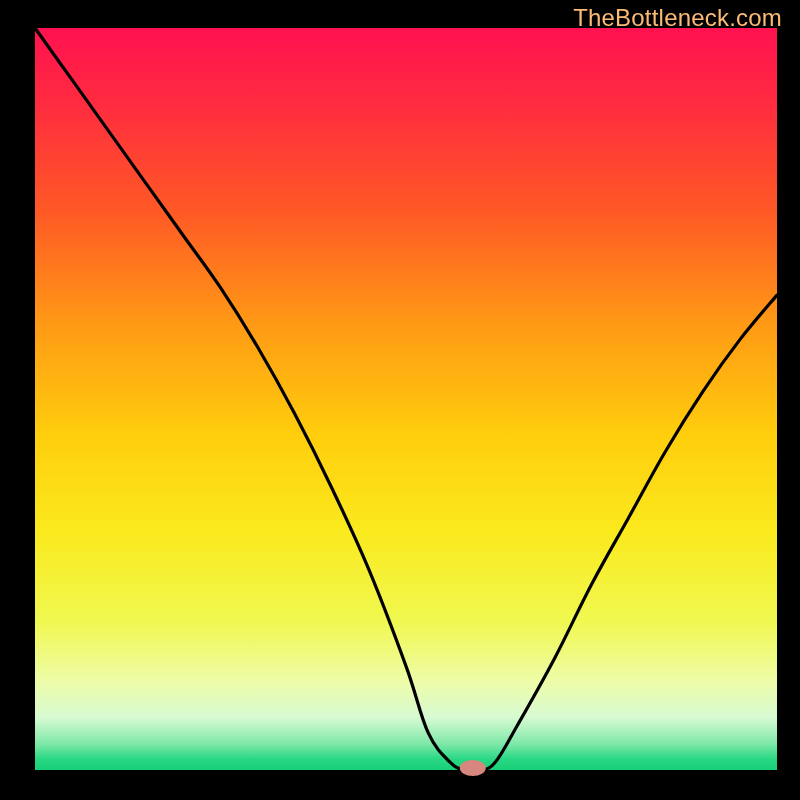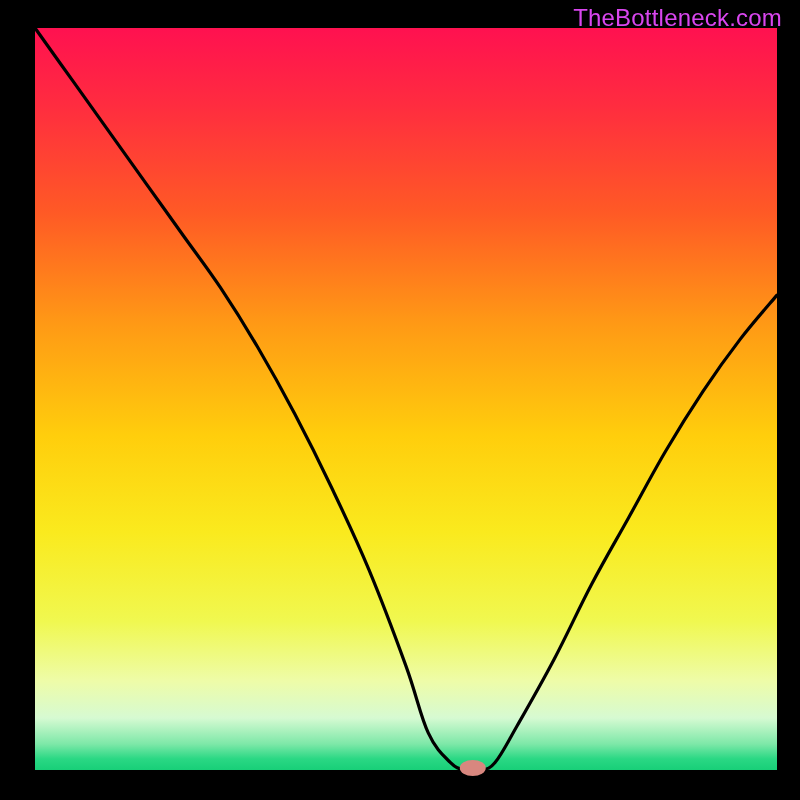--- a/index.html
+++ b/index.html
@@ -13,21 +13,21 @@
   .frame {
     position: relative;
     width: 800px;
     height: 800px;
     background: #000000;
   }
   .watermark {
     position: absolute;
     top: 4px;
     right: 18px;
-    color: #d946ef;
+    color: #fdba74;
     font-family: Arial, Helvetica, sans-serif;
     font-size: 24px;
     font-weight: 400;
     letter-spacing: 0.2px;
     z-index: 10;
   }
   svg {
     position: absolute;
     top: 0;
     left: 0;

